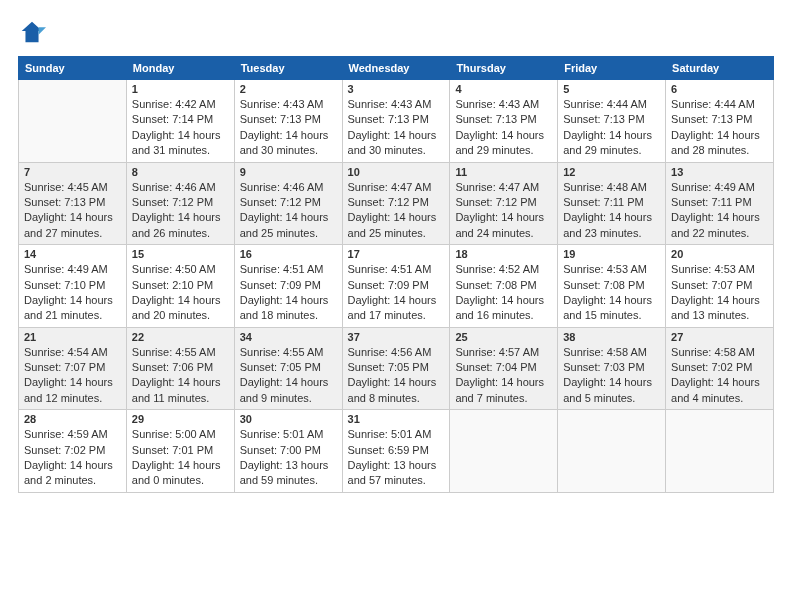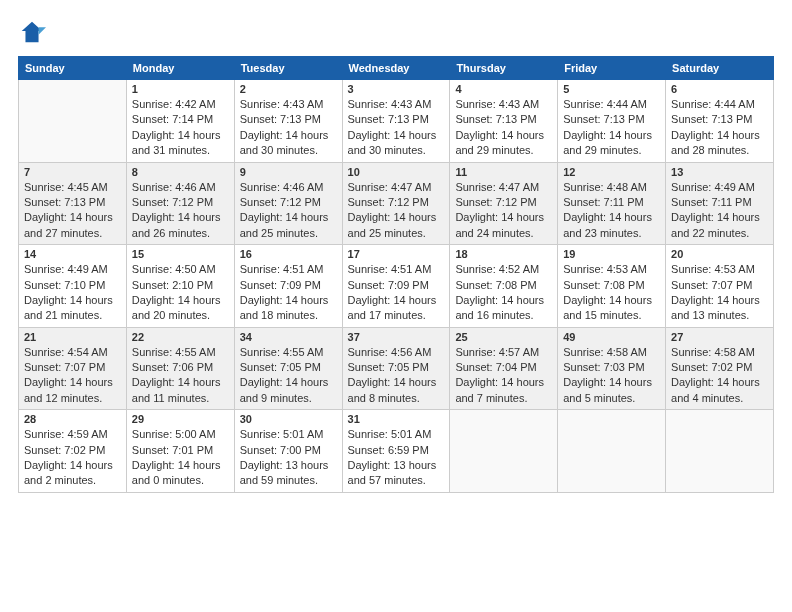--- a/index.html
+++ b/index.html
@@ -315,21 +315,21 @@
 and 8 minutes.</div>
           </td>
           <td>
             <span class="day-number">25</span>
             <div class="day-info" style="white-space: pre-line;">Sunrise: 4:57 AM
 Sunset: 7:04 PM
 Daylight: 14 hours
 and 7 minutes.</div>
           </td>
           <td>
-            <span class="day-number">49</span>
+            <span class="day-number">38</span>
             <div class="day-info" style="white-space: pre-line;">Sunrise: 4:58 AM
 Sunset: 7:03 PM
 Daylight: 14 hours
 and 5 minutes.</div>
           </td>
           <td>
             <span class="day-number">27</span>
             <div class="day-info" style="white-space: pre-line;">Sunrise: 4:58 AM
 Sunset: 7:02 PM
 Daylight: 14 hours

